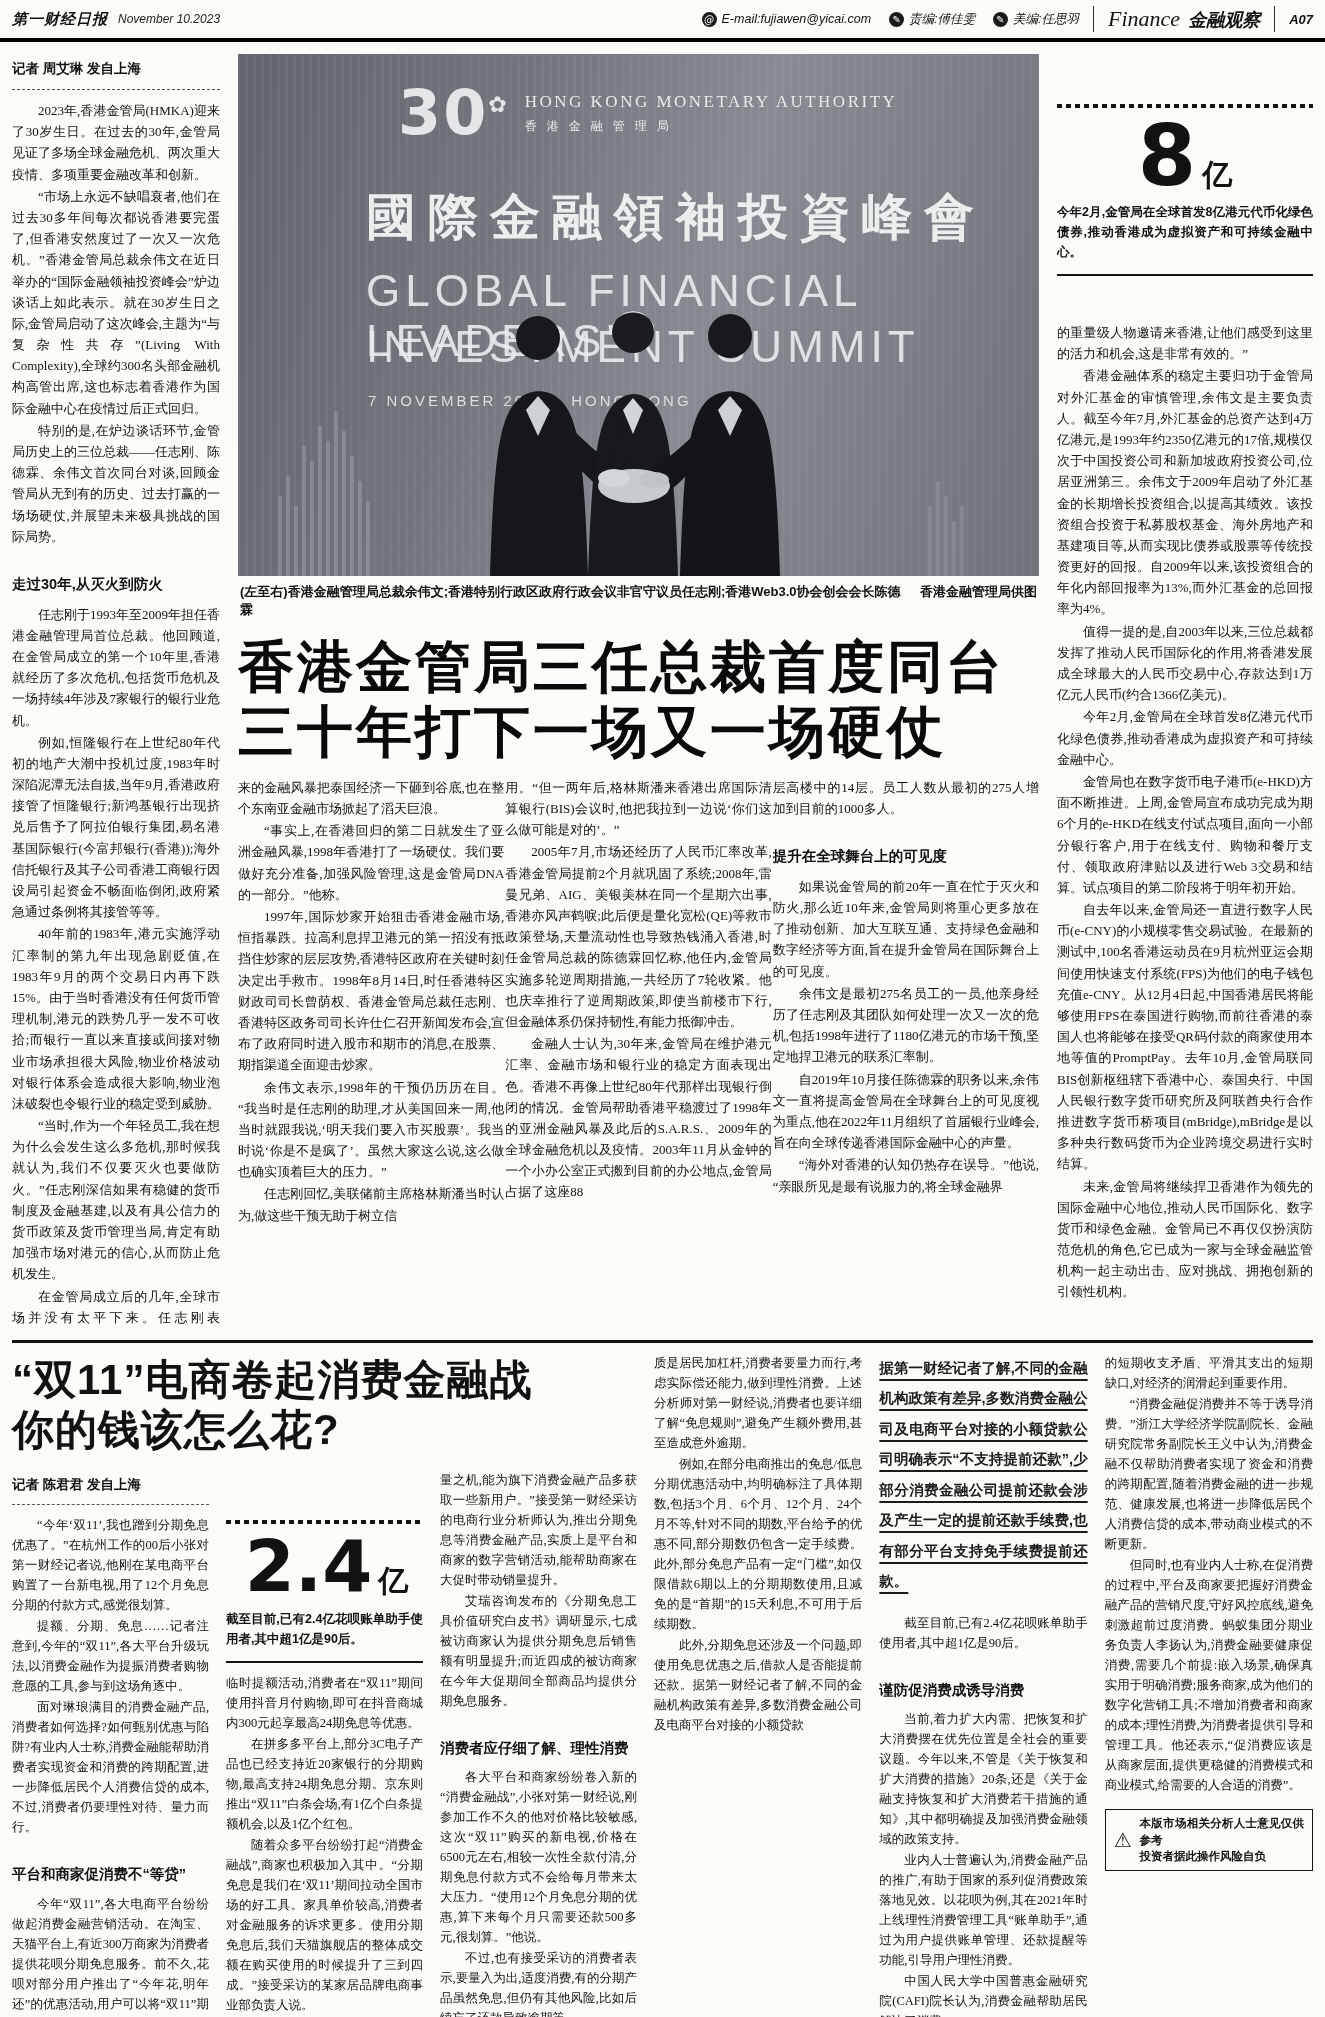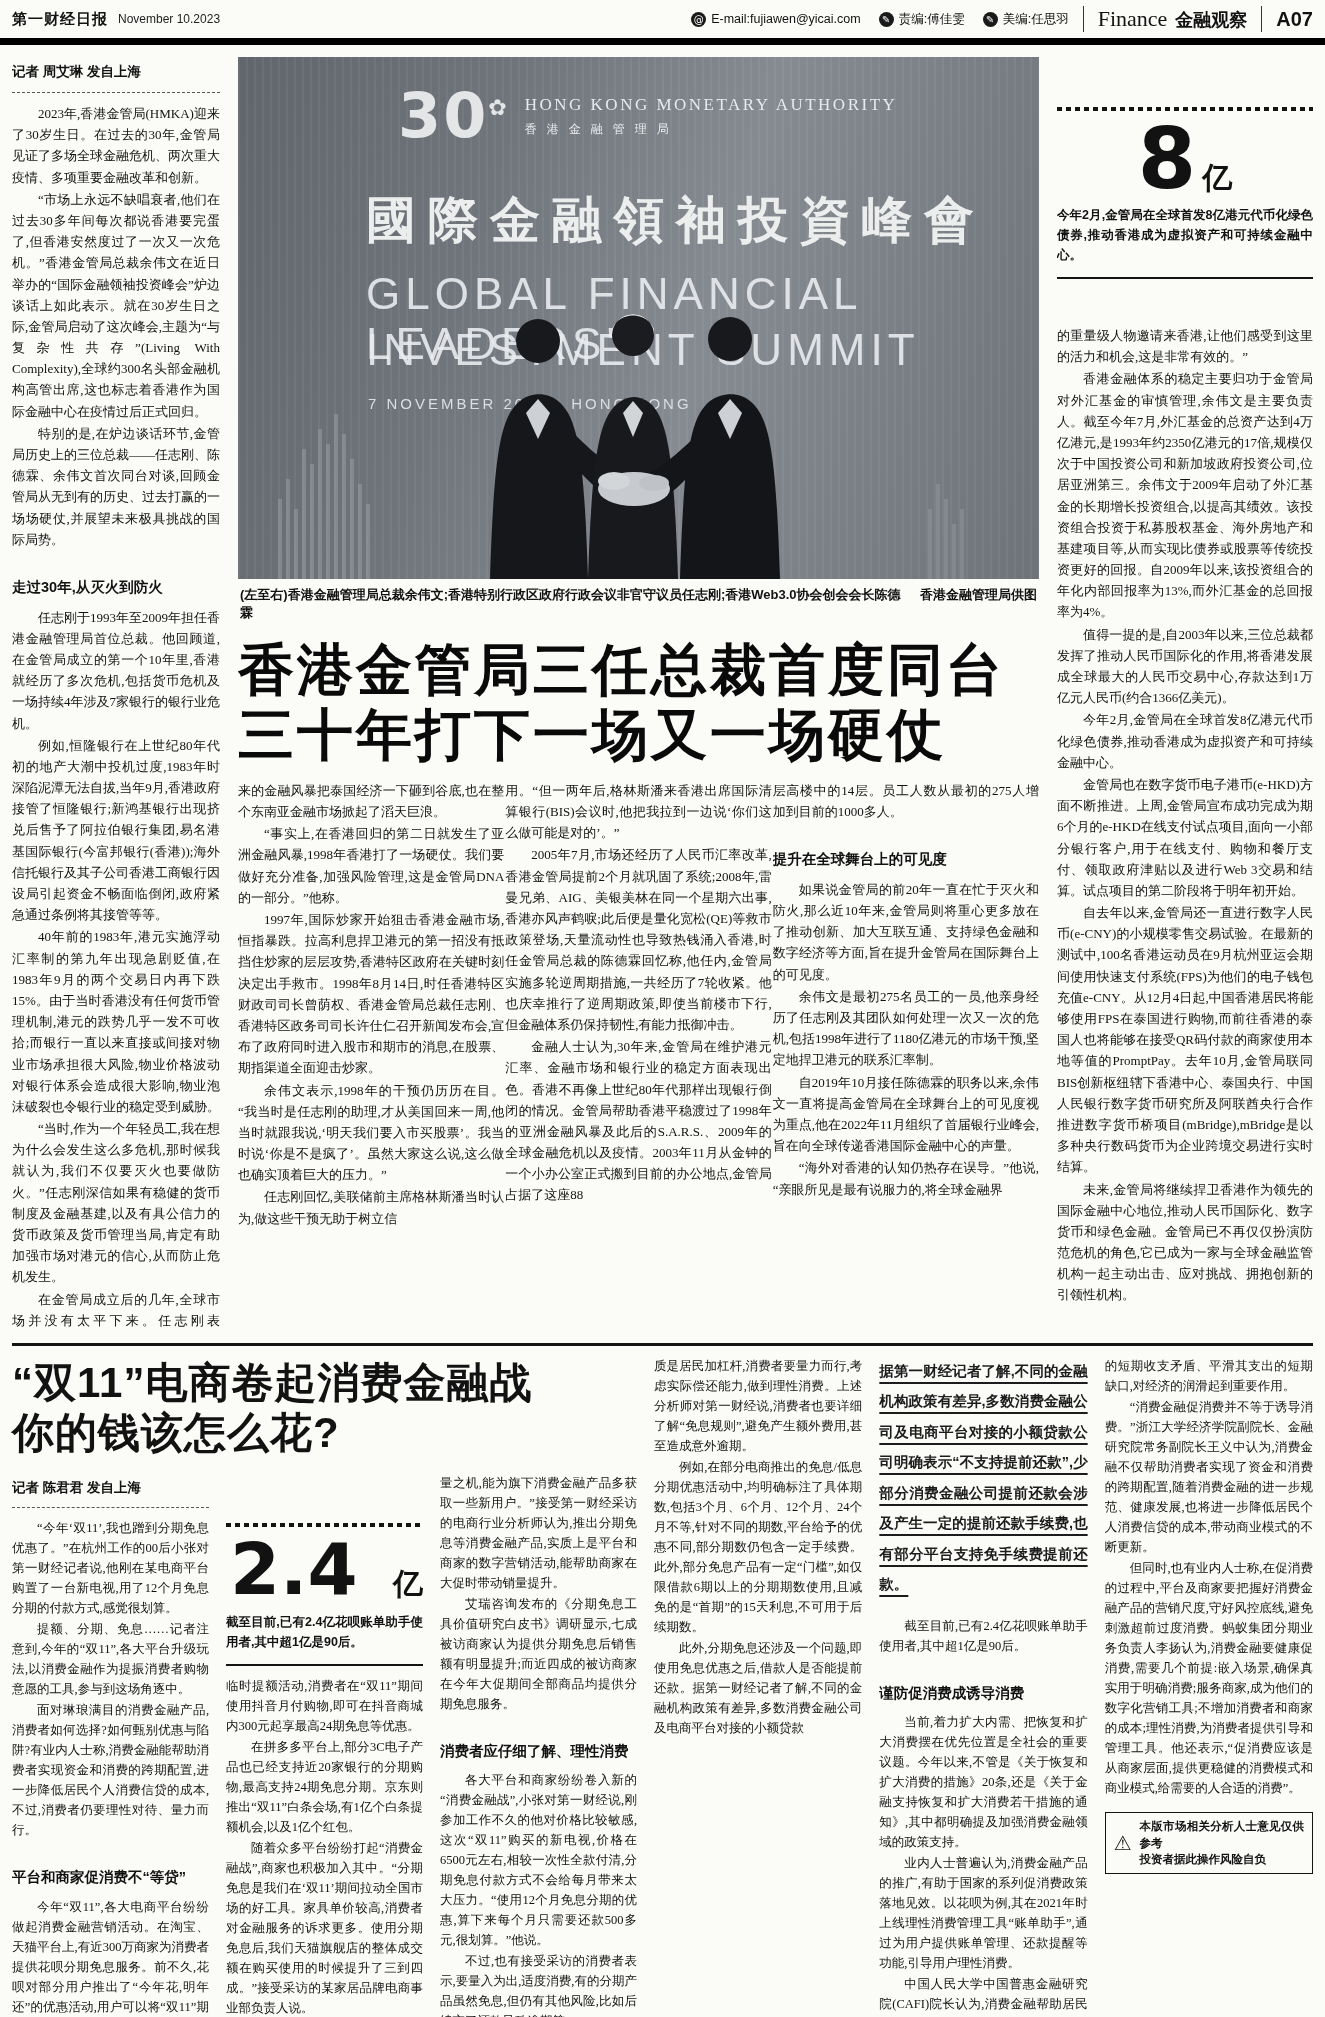--- a/index.html
+++ b/index.html
@@ -1,32 +1,32 @@
 <!DOCTYPE html>
 <html lang="zh"><head>
 <meta charset="utf-8">
 <style>
   html,body{margin:0;padding:0;background:#e8e8e6;}
   .page{position:relative;width:1325px;height:2017px;margin:0 auto;background:#fbfbf8;color:#121212;
         font-family:"Liberation Serif","DejaVu Serif",serif;overflow:hidden;box-sizing:border-box;}
 
   
-  .topbar{display:flex;align-items:center;height:38px;padding:0 12px;border-bottom:7px solid #000000;
-          font-family:"Liberation Sans","DejaVu Sans",sans-serif;}
+  .topbar{display:flex;align-items:center;height:38px;padding:0 12px;border-bottom:4px solid #000000;
+          font-family:"Liberation Sans","DejaVu Sans",sans-serif;font-style:italic;}
   .masthead{font-weight:900;font-size:15px;letter-spacing:1px;}
   .pubdate{font-size:12px;margin-left:10px;color:#222;}
   .topbar .spacer{flex:1;}
   .hdr-item{display:flex;align-items:center;font-size:12.5px;margin-left:18px;color:#111;}
   .hdr-icon{display:inline-flex;align-items:center;justify-content:center;width:15px;height:15px;border-radius:50%;
             background:#1a1a1a;color:#fff;font-size:10px;margin-right:5px;font-family:"DejaVu Sans",sans-serif;}
   .vdiv{width:1px;height:26px;background:#333;margin:0 14px;}
   .section-name{display:flex;align-items:baseline;gap:8px;}
   .section-en{font-size:22px;font-family:"Liberation Serif","DejaVu Serif",serif;}
   .section-cn{font-size:18px;font-weight:700;}
-  .pageno{font-size:20px;font-weight:600;}
+  .pageno{font-size:13px;font-weight:600;}
 
   
   .main-sec{display:grid;grid-template-columns:208px 1fr 256px;gap:18px;padding:12px 12px 0;height:1288px;box-sizing:border-box;}
   .jcol{overflow:hidden;}
   .byline{font-weight:700;font-size:13.5px;font-family:"Liberation Sans","DejaVu Sans",sans-serif;
           padding:4px 0 9px;border-bottom:1px dashed #555;margin-bottom:10px;}
   .textflow{font-size:13px;line-height:1.63;text-align:justify;}
   .textflow p{margin:0 0 1px;}
   .textflow p.para{text-indent:2em;}
   .textflow p.paracont{text-indent:0;}
@@ -74,21 +74,21 @@
   
   .botrule{height:3px;background:#141414;margin:10px 12px 0;}
   .bottom-sec{display:grid;grid-template-columns:3fr 1fr 1fr 1fr;gap:17px;padding:10px 12px 0;height:648px;box-sizing:border-box;}
   .b-left{display:flex;flex-direction:column;min-width:0;}
   .headline2{font-family:"Liberation Sans","DejaVu Sans",sans-serif;font-weight:900;font-size:42px;
              letter-spacing:1px;line-height:1.2;margin:2px 0 14px;}
   .b-left-cols{display:grid;grid-template-columns:repeat(3,1fr);gap:17px;flex:1;min-height:0;}
   .bcol{overflow:hidden;font-size:12.5px;}
   .bottom-sec .textflow{font-size:12.5px;line-height:1.6;}
   .statbox2 .stat-big{font-size:72px;}
-  .statbox2 .stat-number{justify-content:space-between;padding-left:4px;}
+  .statbox2 .stat-number{justify-content:center;padding-left:4px;}
   .statbox2{margin-bottom:10px;}
   .quote-box{font-family:"Liberation Sans","DejaVu Sans",sans-serif;font-weight:800;font-size:14.5px;line-height:2.1;
              text-align:justify;text-decoration:underline;text-decoration-thickness:1.5px;text-underline-offset:6px;
              color:#1c1c1c;margin:0 0 16px;}
   .notice{display:flex;align-items:center;gap:8px;border:1.5px solid #141414;padding:5px 8px;margin-top:14px;
           font-family:"Liberation Sans","DejaVu Sans",sans-serif;font-size:11.5px;font-weight:700;line-height:1.45;}
   .warn{font-size:20px;line-height:1;}
 </style>
 </head>
 <body>

